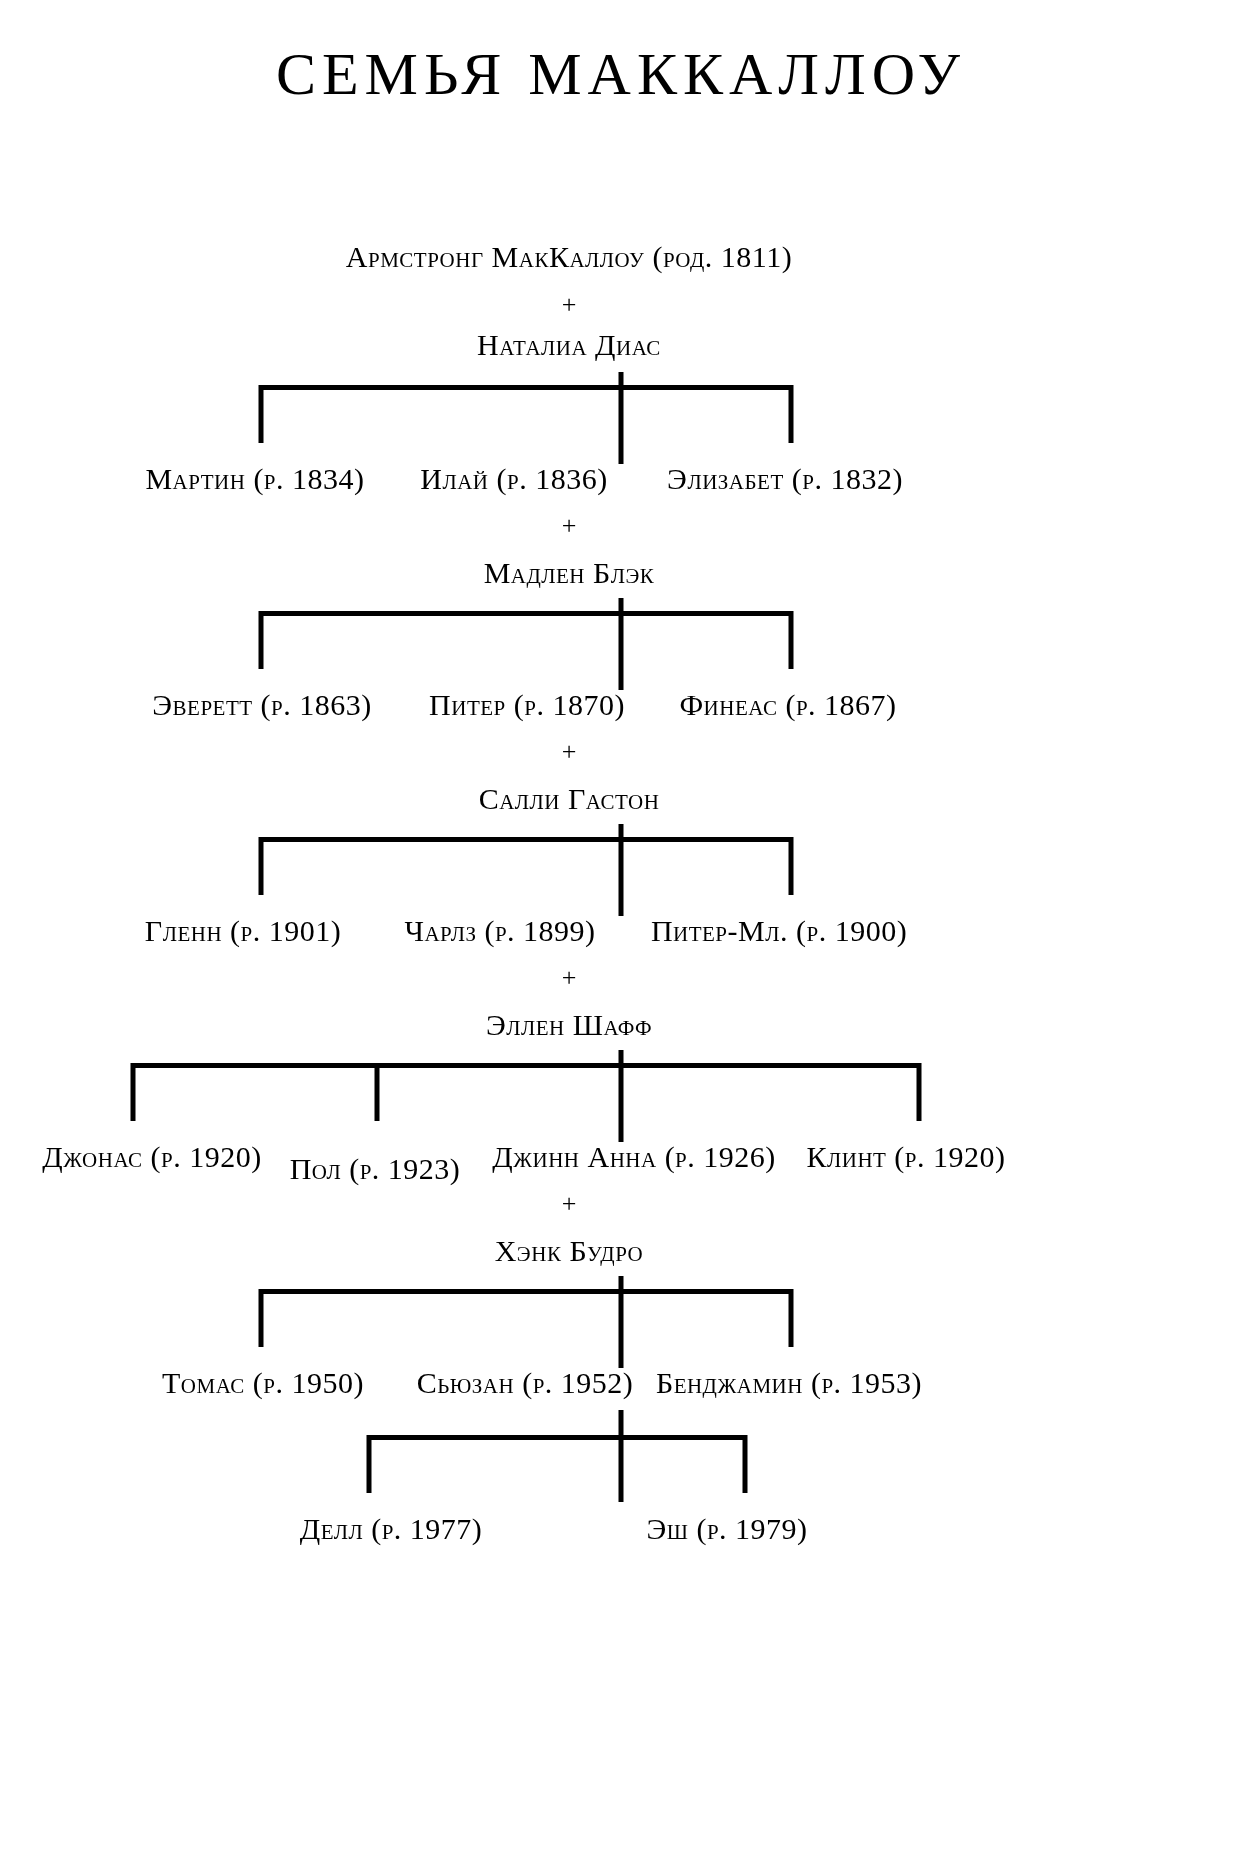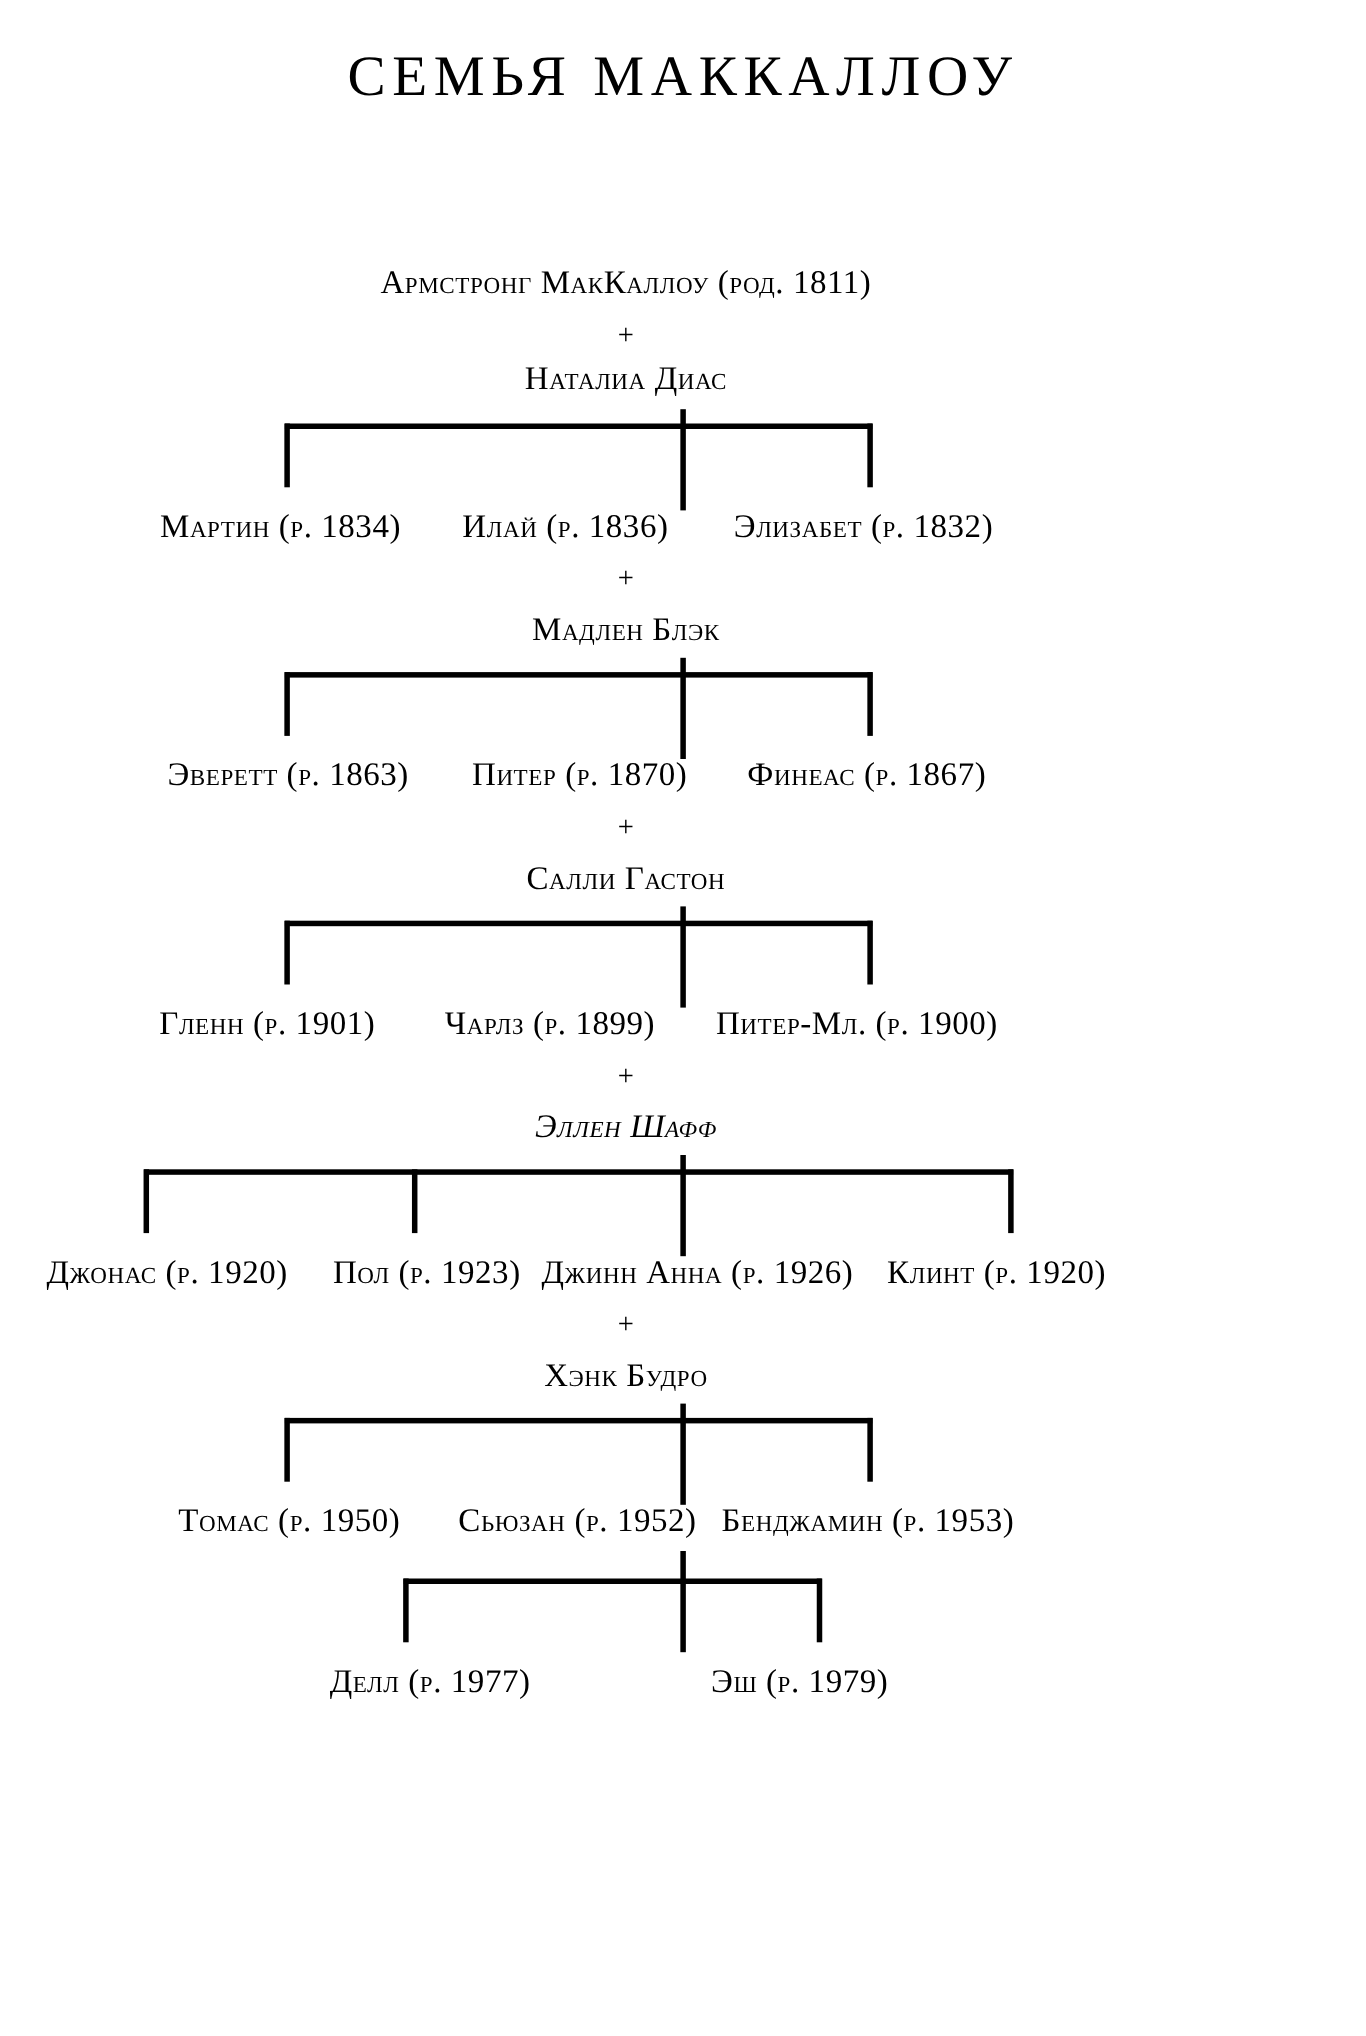--- a/index.html
+++ b/index.html
@@ -16,21 +16,21 @@
     overflow: hidden;
   }
 
   
   .title {
     position: absolute;
     left: 0;
     top: 40px;
     width: 1242px;
     text-align: center;
-    font-size: 52px;
+    font-size: 60px;
     letter-spacing: 6px;
     font-variant: small-caps;
     text-transform: uppercase;
     white-space: pre;
   }
 
   
   .row {
     position: absolute;
     left: 0;
@@ -138,33 +138,33 @@
 
 <div class="kids" style="top:914px;">
   <span class="kid" style="left:243px;">Гленн (р. 1901)</span>
   <span class="kid" style="left:500px;">Чарлз (р. 1899)</span>
   <span class="kid" style="left:779px;">Питер-Мл. (р. 1900)</span>
 </div>
 
 <div class="row" style="top:965px;">
   <span class="plus">+</span>
 </div>
-<div class="row" style="top:1008px;font-style:italic;">
+<div class="row" style="top:1008px;">
   <span class="name">Эллен Шафф</span>
 </div>
 
 <div class="vline" style="left:621px; top:1050px; height:92px;"></div>
 <div class="hline" style="left:131px; top:1063px; width:790px;"></div>
 <div class="vline" style="left:133px; top:1063px; height:58px;"></div>
 <div class="vline" style="left:377px; top:1063px; height:58px;"></div>
 <div class="vline" style="left:919px; top:1063px; height:58px;"></div>
 
 <div class="kids" style="top:1140px;">
   <span class="kid" style="left:152px;">Джонас (р. 1920)</span>
-  <span class="kid" style="left:388px;">Пол (р. 1923)</span>
+  <span class="kid" style="left:375px;margin-top:12px;">Пол (р. 1923)</span>
   <span class="kid" style="left:634px;">Джинн Анна (р. 1926)</span>
   <span class="kid" style="left:906px;">Клинт (р. 1920)</span>
 </div>
 
 <div class="row" style="top:1191px;">
   <span class="plus">+</span>
 </div>
 <div class="row" style="top:1234px;">
   <span class="name">Хэнк Будро</span>
 </div>

